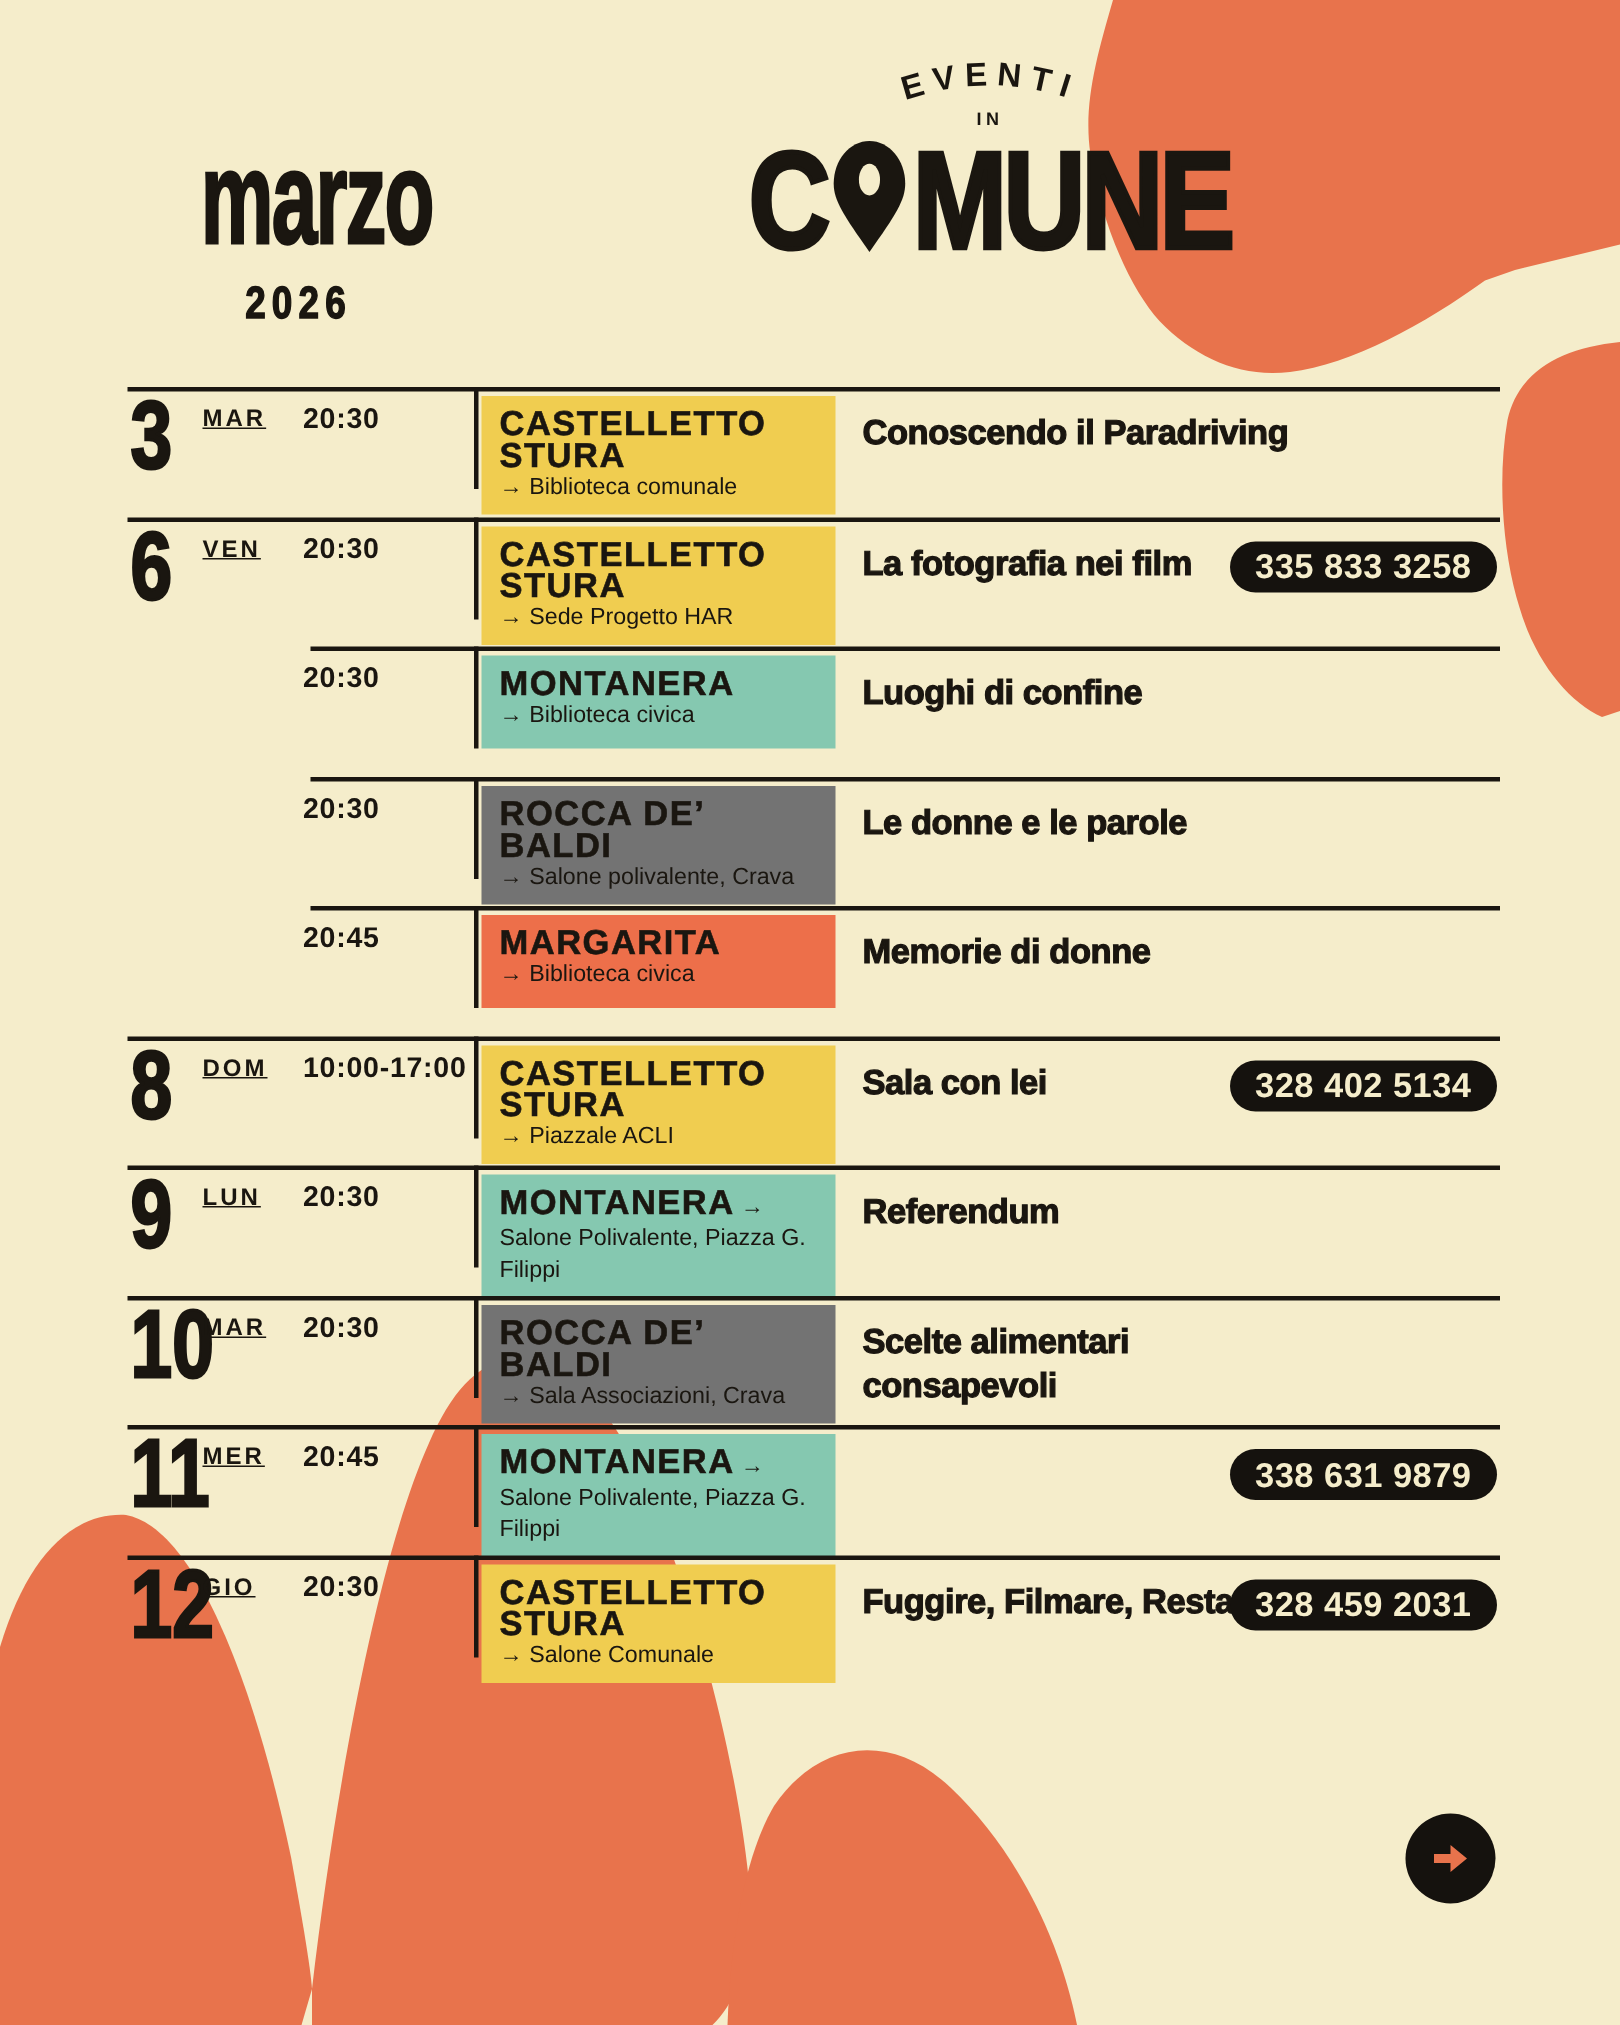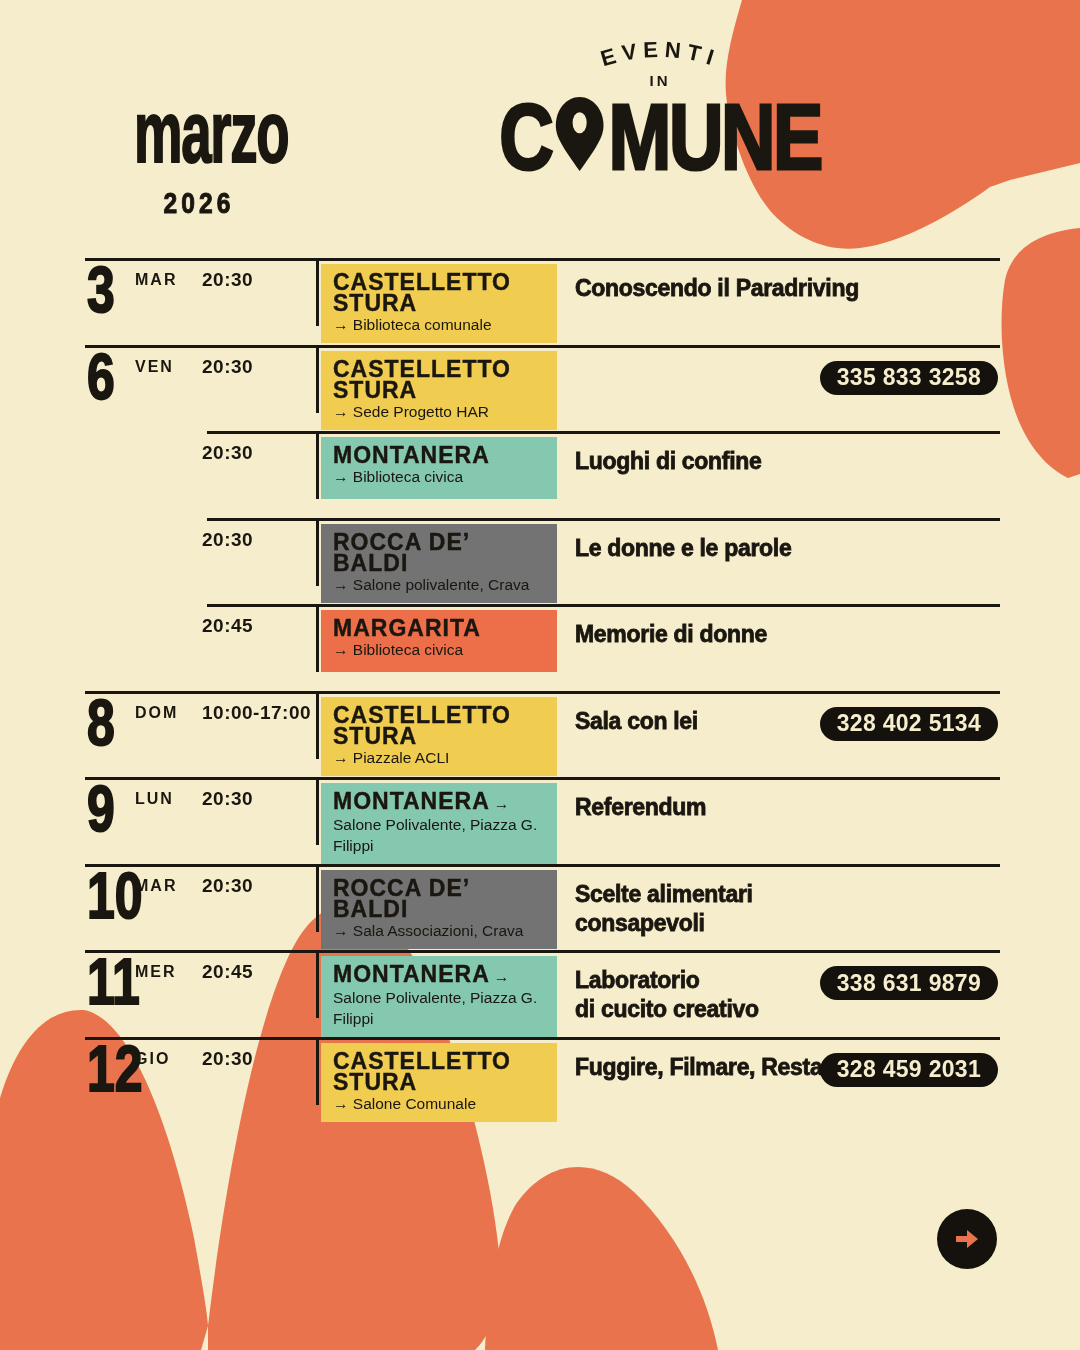--- a/index.html
+++ b/index.html
@@ -18,40 +18,40 @@
     -webkit-text-stroke:2px #1a1610;
   }
   .month-year{
     margin-top:10px;font-size:30px;font-weight:700;letter-spacing:5px;
     transform:scaleX(.82);transform-origin:center;
     -webkit-text-stroke:1px #1a1610;
   }
   .logo{position:absolute;left:455px;top:30px;width:410px;text-align:center;z-index:2;}
   .logo-arc{display:block;margin:0 auto;}
   .logo-arc text{font-family:"Liberation Sans",sans-serif;font-weight:700;font-size:22px;letter-spacing:6px;fill:#1a1610;}
-  .logo-in{font-size:15px;font-weight:700;letter-spacing:3px;margin-top:-14px;}
+  .logo-in{font-size:12px;font-weight:700;letter-spacing:3px;margin-top:-14px;}
   .wordmark{
     display:flex;justify-content:center;align-items:center;margin-top:2px;
     font-size:92px;font-weight:700;line-height:1;letter-spacing:-3px;
     transform:scaleX(.82);transform-origin:center;
     -webkit-text-stroke:3px #1a1610;
   }
   .wordmark .pin{margin:0 3px 6px 3px;}
   
   .events{position:absolute;left:85px;top:258px;width:915px;z-index:2;}
   .row{position:relative;height:86.5px;}
   .rule{position:absolute;left:0;right:0;top:0;height:3px;background:#1a1610;}
   .row--sub .rule{left:122px;}
   .day-num{
     position:absolute;left:2px;top:6px;
     font-size:64px;font-weight:700;line-height:.82;
     transform:scaleX(.78);transform-origin:left top;
     -webkit-text-stroke:2px #1a1610;
   }
-  .weekday{position:absolute;left:50px;top:13px;font-size:16px;font-weight:700;letter-spacing:2px;}
+  .weekday{position:absolute;left:50px;top:13px;font-size:16px;font-weight:700;letter-spacing:2px;text-decoration:underline;}
   .time{position:absolute;left:117px;top:11px;font-size:19px;font-weight:600;letter-spacing:.5px;}
   .vbar{position:absolute;left:231px;top:0;width:3px;height:68px;background:#1a1610;}
   .tag{
     position:absolute;left:236px;top:6px;width:236px;min-height:62px;
     box-sizing:border-box;padding:8px 10px 8px 12px;line-height:21px;
   }
   .tag--yellow{background:#f0cd50;}
   .tag--teal{background:#85c8b0;}
   .tag--pink{background:#737373;}
   .tag--orange{background:#ed6f4a;}
@@ -137,20 +137,21 @@
       <div class="row">
     <div class="rule"></div>
     <div class="day-num">6</div>
     <div class="weekday">VEN</div>
     <div class="time">20:30</div>
     <div class="vbar"></div>
     <div class="tag tag--yellow tag--stack">
       <span class="tag-town">CASTELLETTO STURA</span>
           <span class="tag-venue">→ Sede Progetto HAR</span>
     </div>
+    <div class="title">La fotografia nei film</div>
     <div class="pill">335 833 3258</div>
   </div>
       <div class="row row--sub">
     <div class="rule"></div>
     <div class="day-num"></div>
     <div class="weekday"></div>
     <div class="time">20:30</div>
     <div class="vbar"></div>
     <div class="tag tag--teal tag--stack">
       <span class="tag-town">MONTANERA</span>
@@ -225,22 +226,20 @@
   </div>
       <div class="row">
     <div class="rule"></div>
     <div class="day-num">11</div>
     <div class="weekday">MER</div>
     <div class="time">20:45</div>
     <div class="vbar"></div>
     <div class="tag tag--teal tag--inline">
       <span class="tag-town">MONTANERA</span><span class="tag-venue">→ Salone Polivalente, Piazza G. Filippi</span>
     </div>
-    <div class="title">Laboratorio
-di cucito creativo</div>
     <div class="pill">338 631 9879</div>
   </div>
       <div class="row">
     <div class="rule"></div>
     <div class="day-num">12</div>
     <div class="weekday">GIO</div>
     <div class="time">20:30</div>
     <div class="vbar"></div>
     <div class="tag tag--yellow tag--stack">
       <span class="tag-town">CASTELLETTO STURA</span>

